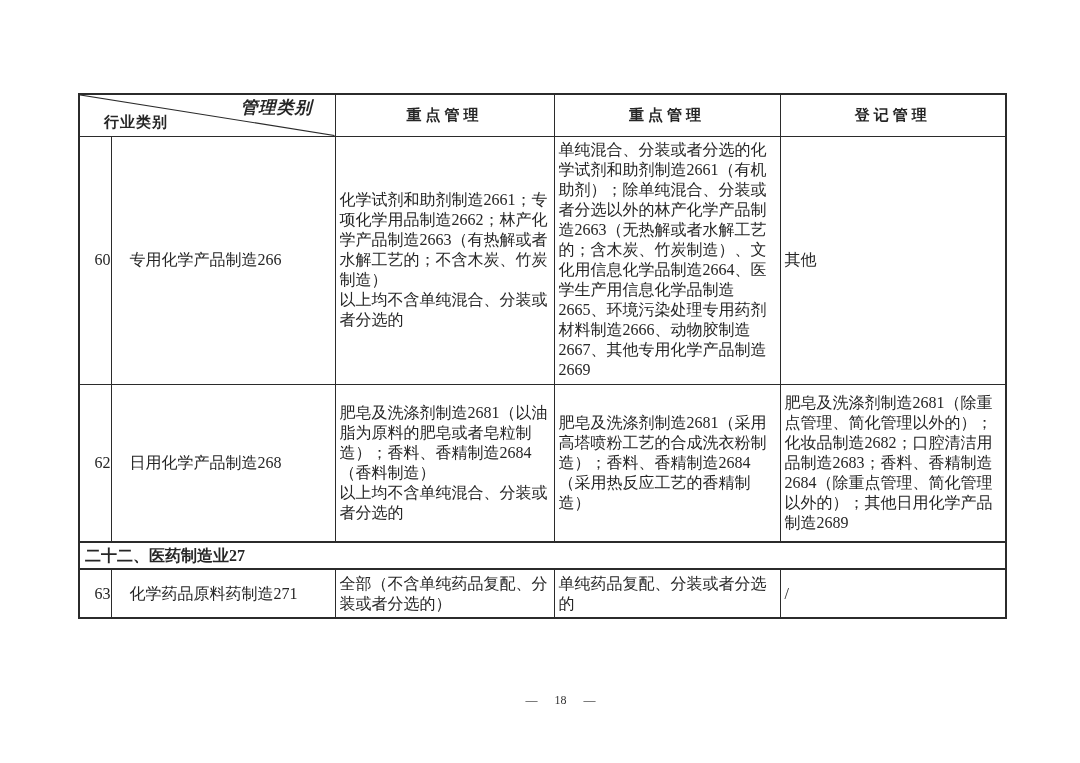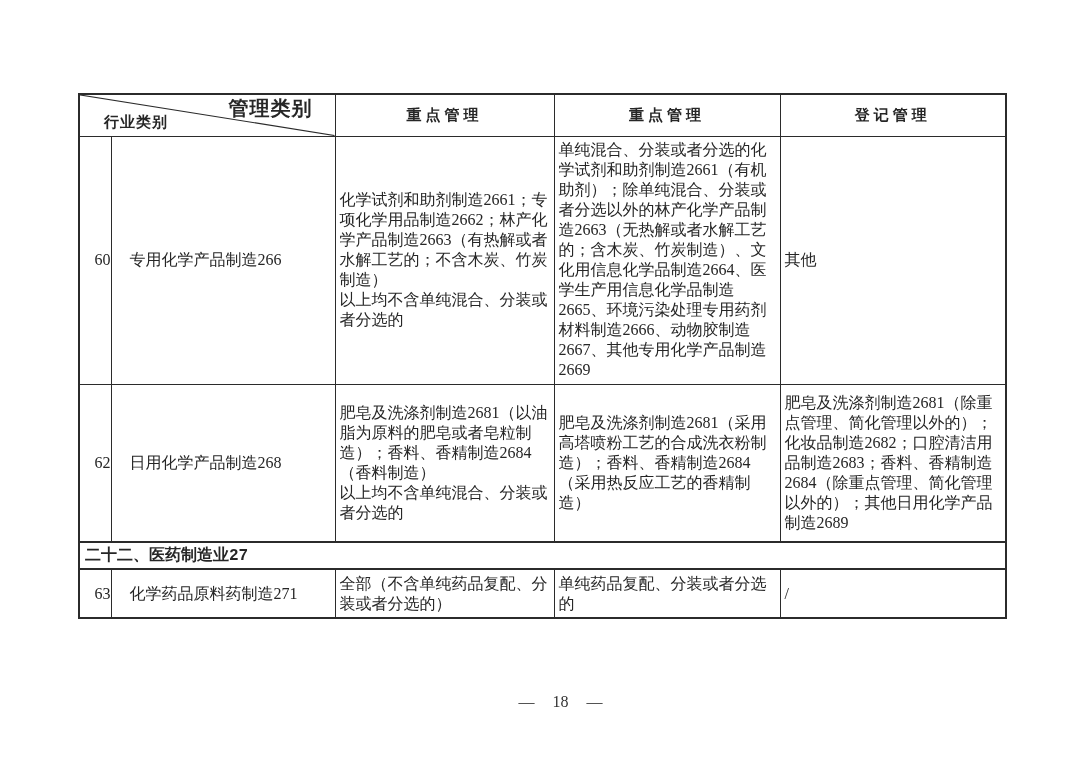--- a/index.html
+++ b/index.html
@@ -30,42 +30,41 @@
 
   
   th.col-head {
     font-weight: bold;
     text-align: center;
     letter-spacing: 4px;
     font-size: 15px;
   }
   th.diag-cell { position: relative; padding: 0; }
   th.diag-cell svg { position: absolute; left: 0; top: 0; width: 100%; height: 100%; display: block; }
-  .diag-top    { position: absolute; top: 3px;  right: 22px; font-weight: bold; font-size: 20px; letter-spacing: 1px; }
+  .diag-top    { position: absolute; top: 3px;  right: 22px; font-weight: bold; font-size: 17px; letter-spacing: 1px; font-style: italic; }
   .diag-bottom { position: absolute; bottom: 4px; left: 24px; font-weight: bold; font-size: 15px; letter-spacing: 1px; }
 
   
   td.c-no { text-align: right; font-size: 16px; }
   td.c-industry { padding: 3px 18px; }
   td.c-text { padding: 3px 4px; white-space: pre-line; }
   td.section-row {
     font-weight: bold;
     padding: 2px 5px;
     font-size: 16px;
     border-top: 2px solid #2b2b2b;
     border-bottom: 2px solid #2b2b2b;
-    font-family: Liberation Mono, monospace;
   }
 
   .footer {
     position: absolute;
     left: 0; top: 693px;
     width: 1080px;
     text-align: center;
-    font-size: 16px;
+    font-size: 12px;
     color: #333;
     word-spacing: 14px;
     padding-left: 41px;
   }
 </style>
 </head>
 <body>
 
 <div class="page">
 

